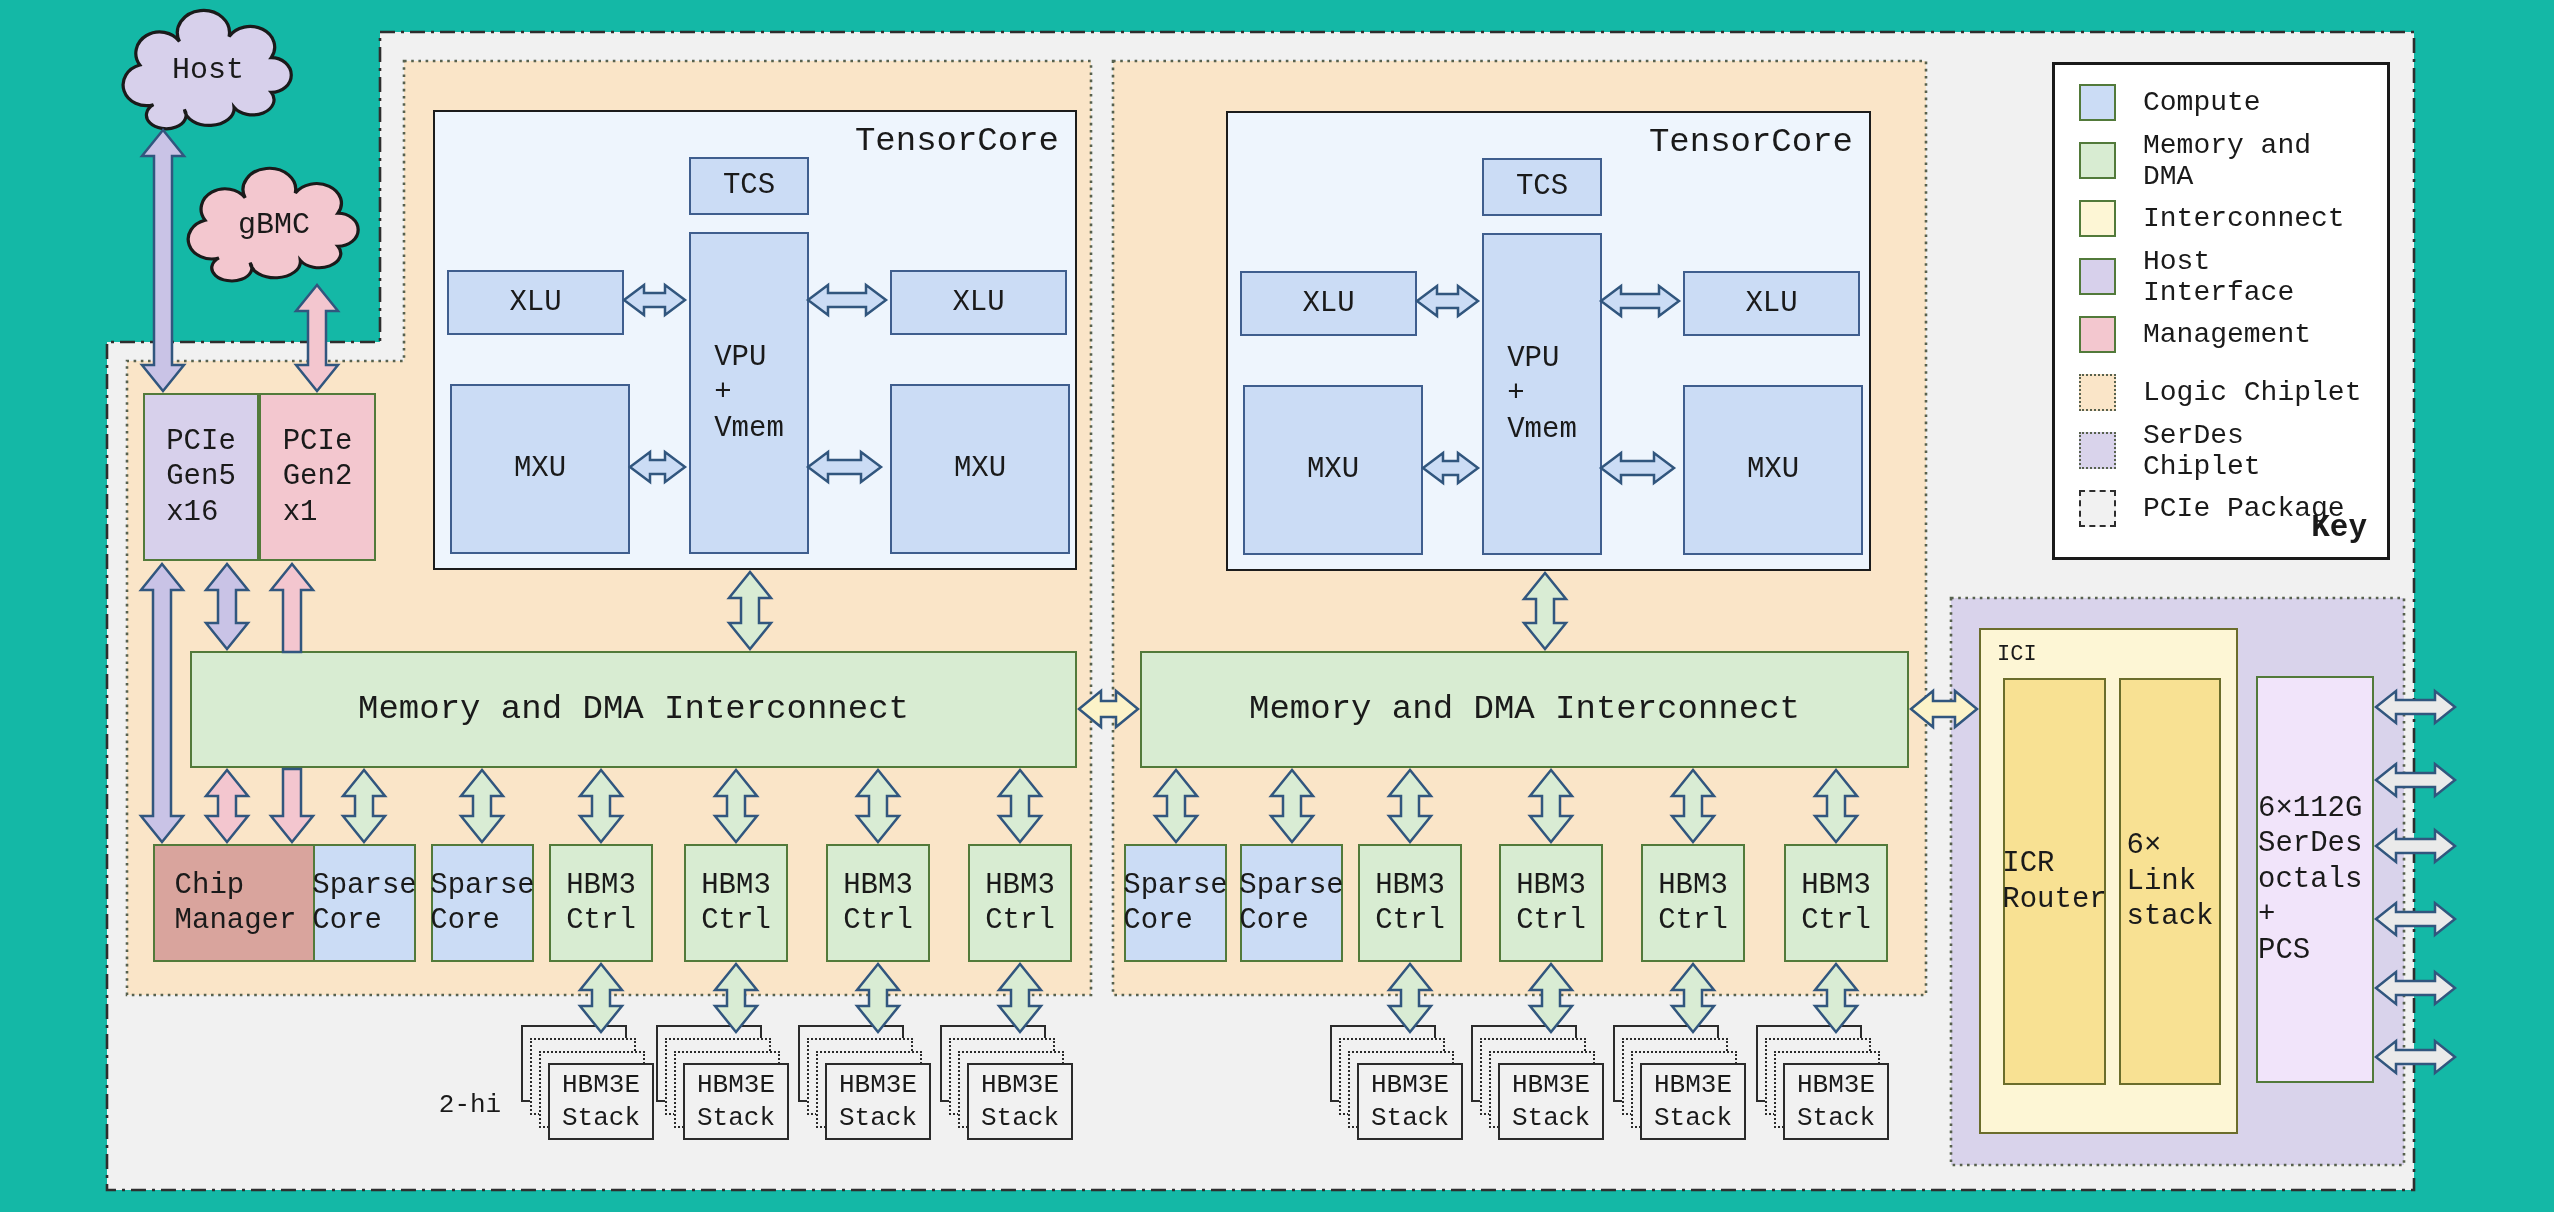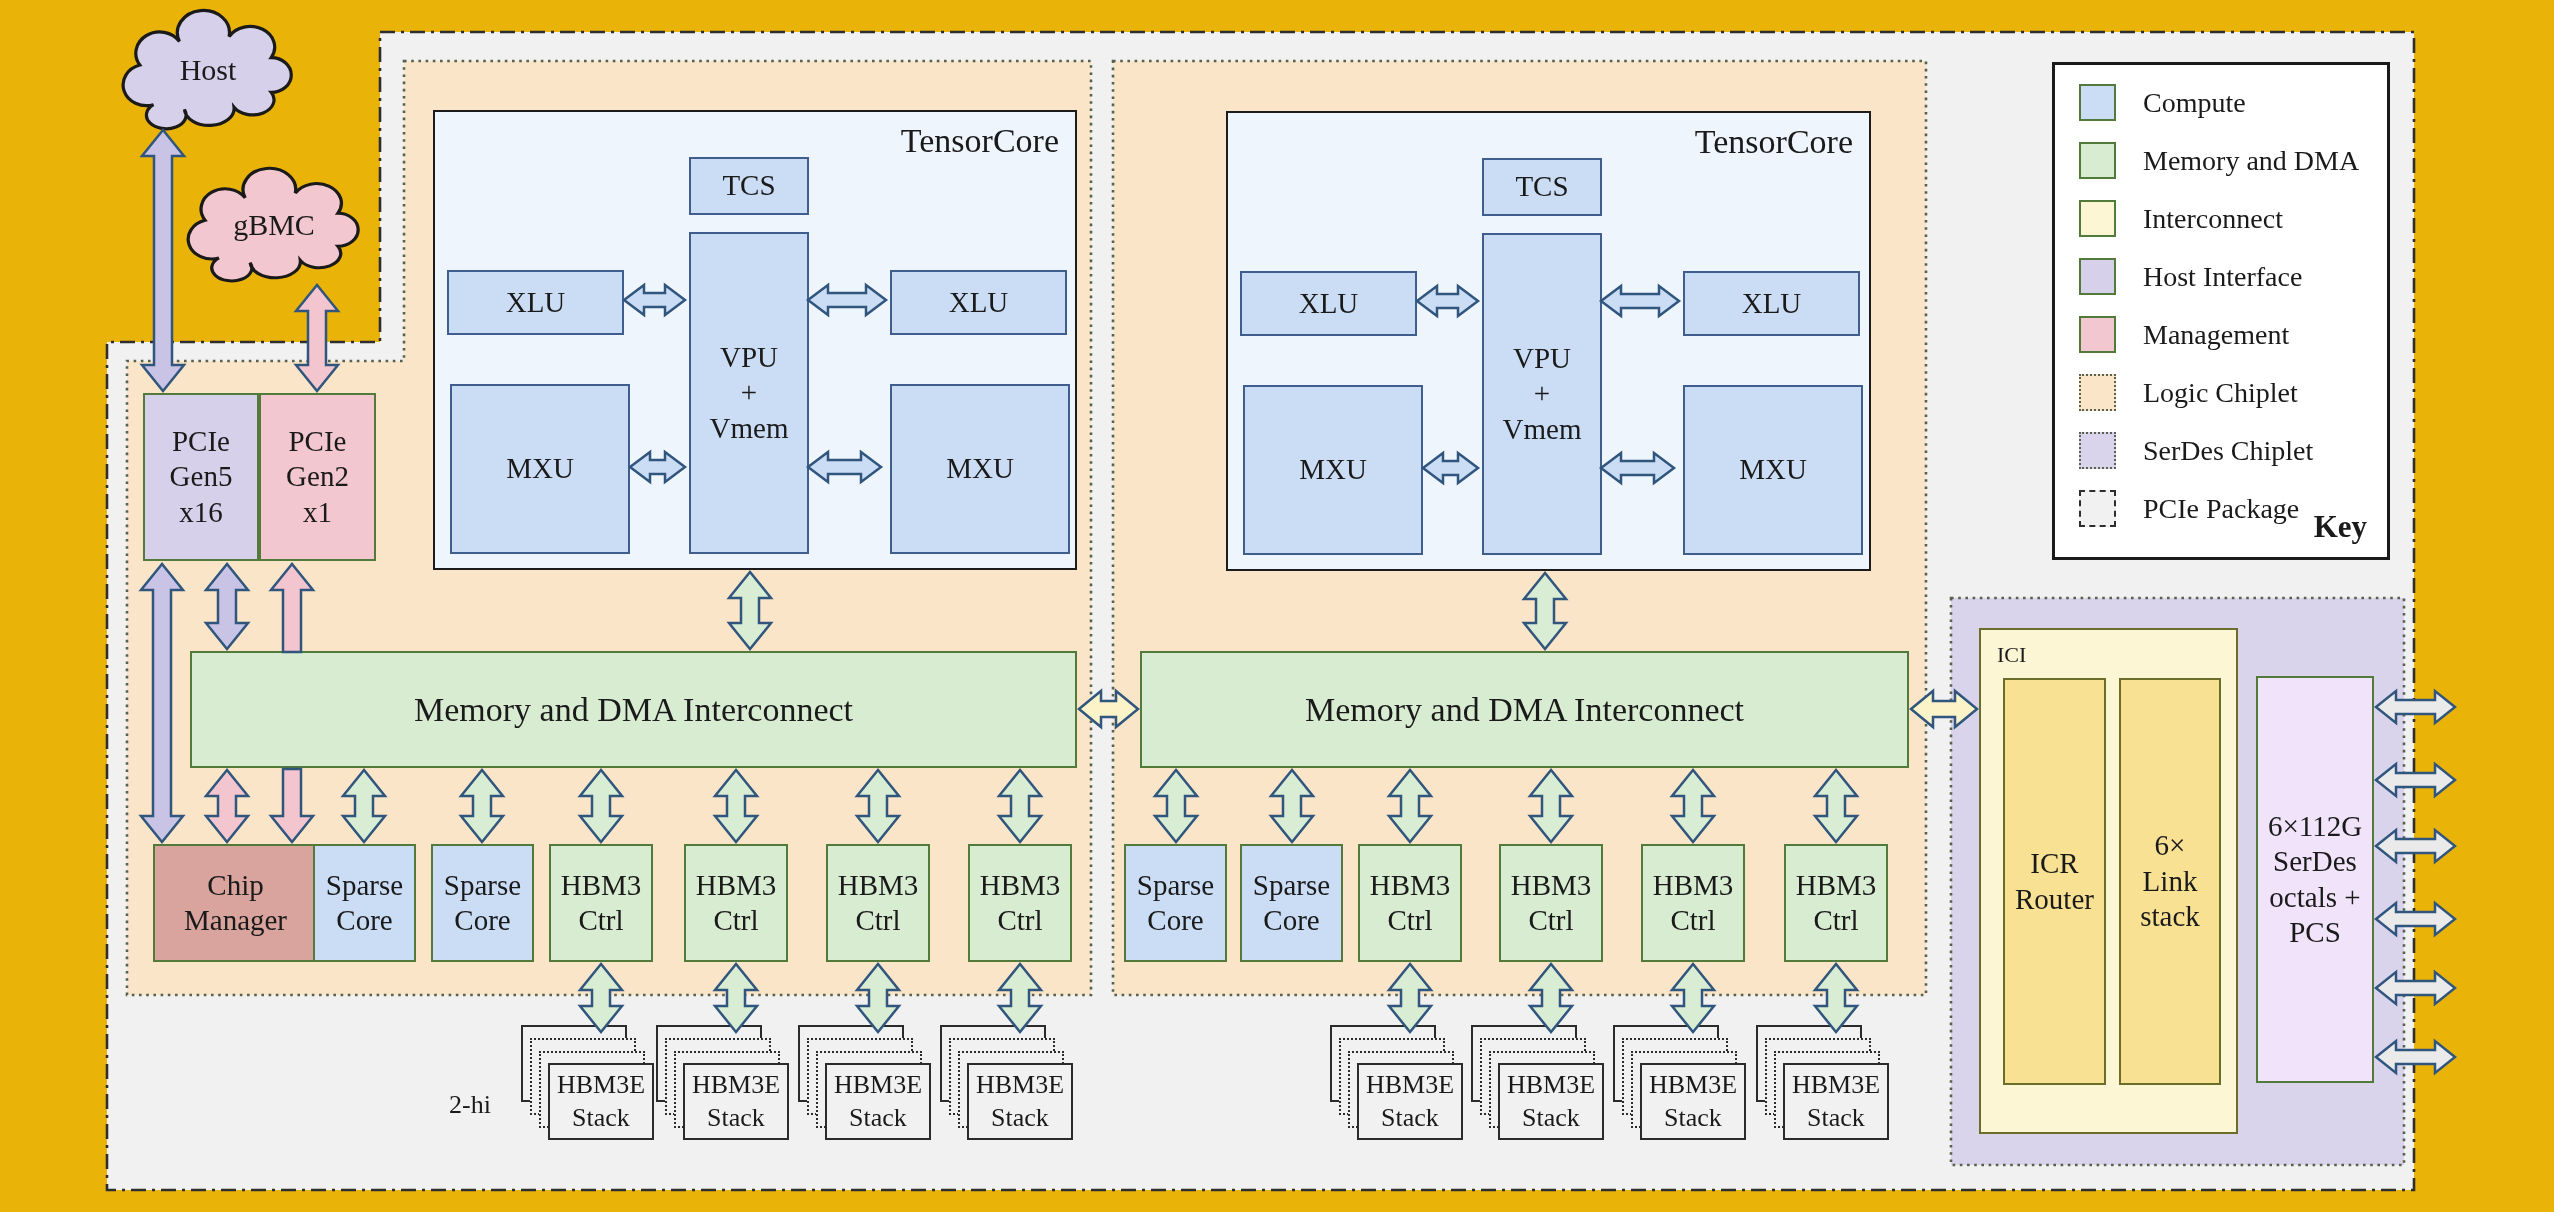--- a/index.html
+++ b/index.html
@@ -1,19 +1,19 @@
 <!DOCTYPE html>
 <html style="--compute_fill: #cbdcf5; --compute_border: #3f5e8e; --tensorcore_bg: #eef5fd; --tensorcore_border: #1c1c1c; --memory_fill: #d8ecd2; --green_border: #527a3a; --interconnect_fill: #fdf6d5; --interconnect_inner: #f8e193; --interconnect_border: #6b6d2b; --host_fill: #d7d0eb; --management_fill: #f3c7cf; --chip_manager_fill: #d9a49d; --serdes_block_fill: #f1e4fa; --logic_chiplet_fill: #fae5c8; --serdes_chiplet_fill: #d9d3eb; --package_fill: #f1f1f1; --stack_fill: #f1f1f1; --stack_border: #2b2b2b; --arrow_stroke: #31567e; --arrow_purple: #c9c3e6; --arrow_pink: #f3c6cf; --arrow_green: #d9ecd4; --arrow_yellow: #fcf3c9; --arrow_gray: #eaeaea; --arrow_blue: #cbdcf5; --chiplet_border: #57614e; --package_border: #2e2e2e; --text: #1a1a1a;"><head>
 <meta charset="utf-8">
 <style>
   html,body{margin:0;padding:0;background:#fff}
-  .stage{position:relative;width:2554px;height:1212px;background:#eab308;
-         font-family:Liberation Serif, serif;color:var(--text,#1a1a1a);overflow:hidden}
+  .stage{position:relative;width:2554px;height:1212px;background:#14b8a6;
+         font-family:Liberation Mono, monospace;color:var(--text,#1a1a1a);overflow:hidden}
   .abs{position:absolute;box-sizing:border-box}
-  .box{display:flex;align-items:center;justify-content:center;text-align:center;
+  .box{display:flex;align-items:center;justify-content:center;text-align:left;
        white-space:pre-line;line-height:1.22}.fs29{font-size:29px}.fs33{font-size:34px}
   .blue{background:var(--compute_fill);border:2.5px solid var(--compute_border)}
   .blue-g{background:var(--compute_fill);border:2.5px solid var(--green_border)}
   .green{background:var(--memory_fill);border:2.5px solid var(--green_border)}
   .purple{background:var(--host_fill);border:2.5px solid var(--green_border)}
   .pink{background:var(--management_fill);border:2.5px solid var(--green_border)}
   .rose{background:var(--chip_manager_fill);border:2.5px solid var(--green_border)}
   .lilac{background:var(--serdes_block_fill);border:2.5px solid var(--green_border)}
   .tcbox{background:var(--tensorcore_bg);border:2.8px solid var(--tensorcore_border)}
   .tclabel{position:absolute;top:10px;right:16px;font-size:34px}

